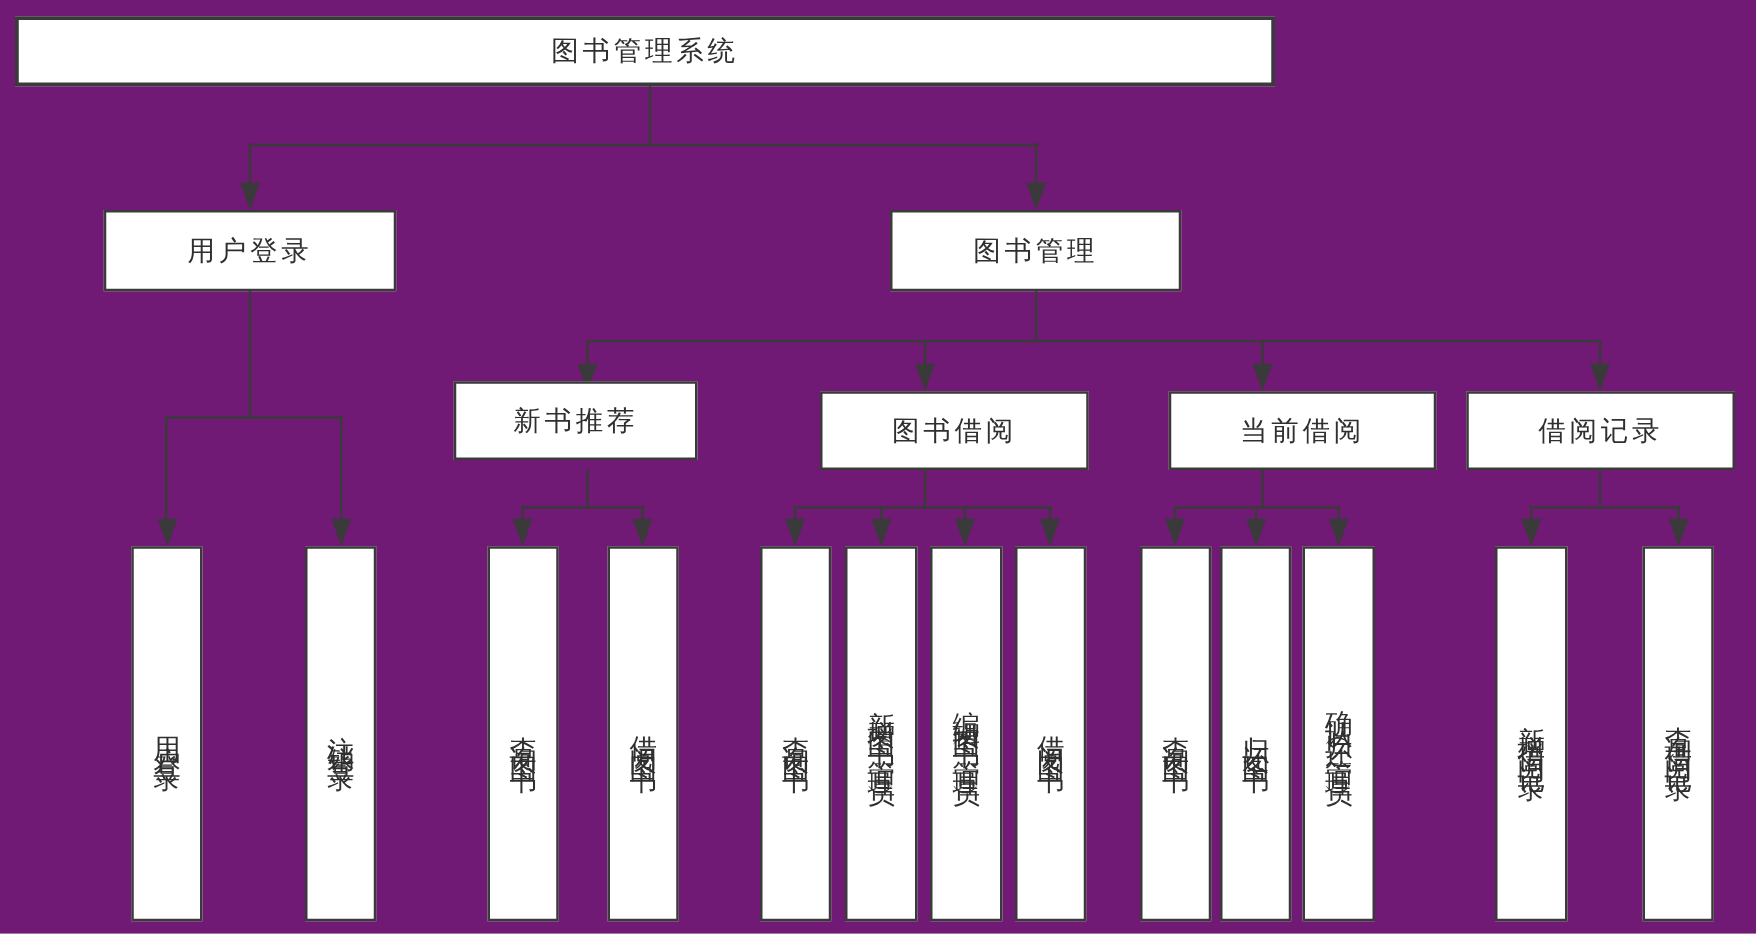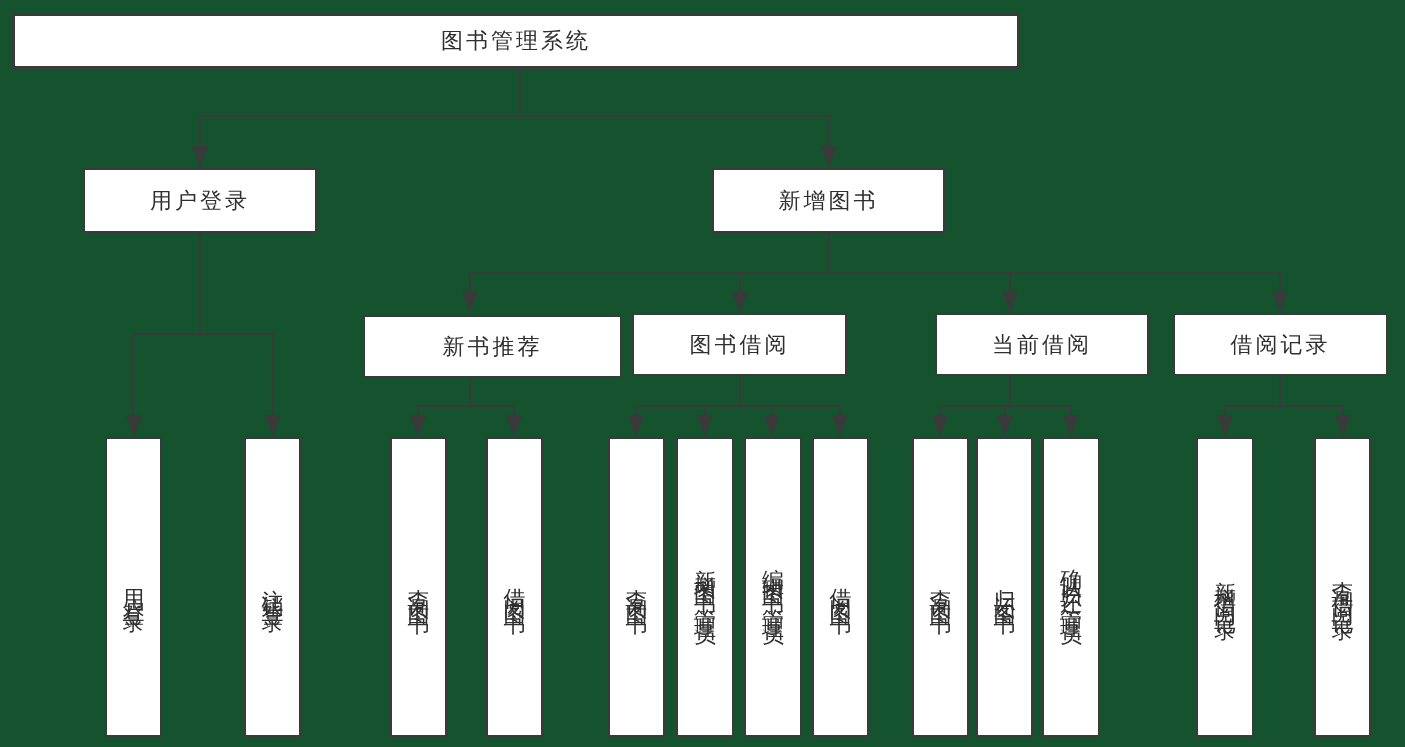--- a/index.html
+++ b/index.html
@@ -1,17 +1,17 @@
 <!DOCTYPE html>
 <html><head>
 <meta charset="utf-8">
 <style>
   html,body{margin:0;padding:0;background:#ffffff;}
   .canvas{
-    position:relative;width:1405px;height:747px;background:#14532d;overflow:hidden;
+    position:relative;width:1405px;height:747px;background:#701a75;overflow:hidden;
     font-family:"Liberation Sans","DejaVu Sans",sans-serif;color:#2f2f2f;
   }
   .box{
     position:absolute;background:#ffffff;border:2px solid #3a3a3a;
     display:flex;align-items:center;justify-content:center;
     box-sizing:border-box;font-size:22px;letter-spacing:3px;
   }
   .box.h span{white-space:nowrap;}
   .box.v span{
     writing-mode:vertical-rl;text-orientation:mixed;
@@ -43,45 +43,45 @@
   <div class="hl" style="left:199px;top:115px;width:632px;"></div>
   <div class="vl" style="left:199px;top:115px;height:33px;"></div>
   <div class="arrow" style="left:192px;top:146px;"></div>
   <div class="vl" style="left:828px;top:115px;height:33px;"></div>
   <div class="arrow" style="left:821px;top:146px;"></div>
 
   <div class="box h" style="left:83px;top:168px;width:234px;height:65px;">
     <span>用户登录</span>
   </div>
   <div class="box h" style="left:712px;top:168px;width:233px;height:65px;">
-    <span>新增图书</span>
+    <span>图书管理</span>
   </div>
 
   <div class="vl" style="left:199px;top:233px;height:102px;"></div>
   <div class="hl" style="left:133px;top:333px;width:141px;"></div>
   <div class="vl" style="left:132px;top:333px;height:84px;"></div>
   <div class="arrow" style="left:126px;top:415px;"></div>
   <div class="vl" style="left:272px;top:333px;height:84px;"></div>
   <div class="arrow" style="left:265px;top:415px;"></div>
 
   <div class="vl" style="left:828px;top:233px;height:41px;"></div>
   <div class="hl" style="left:470px;top:272px;width:811px;"></div>
   <div class="vl" style="left:469px;top:272px;height:25px;"></div>
   <div class="arrow" style="left:462px;top:291px;"></div>
   <div class="vl" style="left:739px;top:272px;height:25px;"></div>
   <div class="arrow" style="left:732px;top:291px;"></div>
   <div class="vl" style="left:1009px;top:272px;height:25px;"></div>
   <div class="arrow" style="left:1002px;top:291px;"></div>
   <div class="vl" style="left:1279px;top:272px;height:25px;"></div>
   <div class="arrow" style="left:1272px;top:291px;"></div>
 
-  <div class="box h" style="left:363px;top:315px;width:259px;height:63px;">
+  <div class="box h" style="left:363px;top:305px;width:195px;height:63px;">
     <span>新书推荐</span>
   </div>
-  <div class="box h" style="left:632px;top:313px;width:215px;height:63px;">
+  <div class="box h" style="left:656px;top:313px;width:215px;height:63px;">
     <span>图书借阅</span>
   </div>
   <div class="box h" style="left:903px;top:313px;width:214px;height:63px;margin-left:32px;">
     <span>当前借阅</span>
   </div>
   <div class="box h" style="left:1173px;top:313px;width:215px;height:63px;">
     <span>借阅记录</span>
   </div>
 
   <div class="vl" style="left:469px;top:376px;height:31px;"></div>

